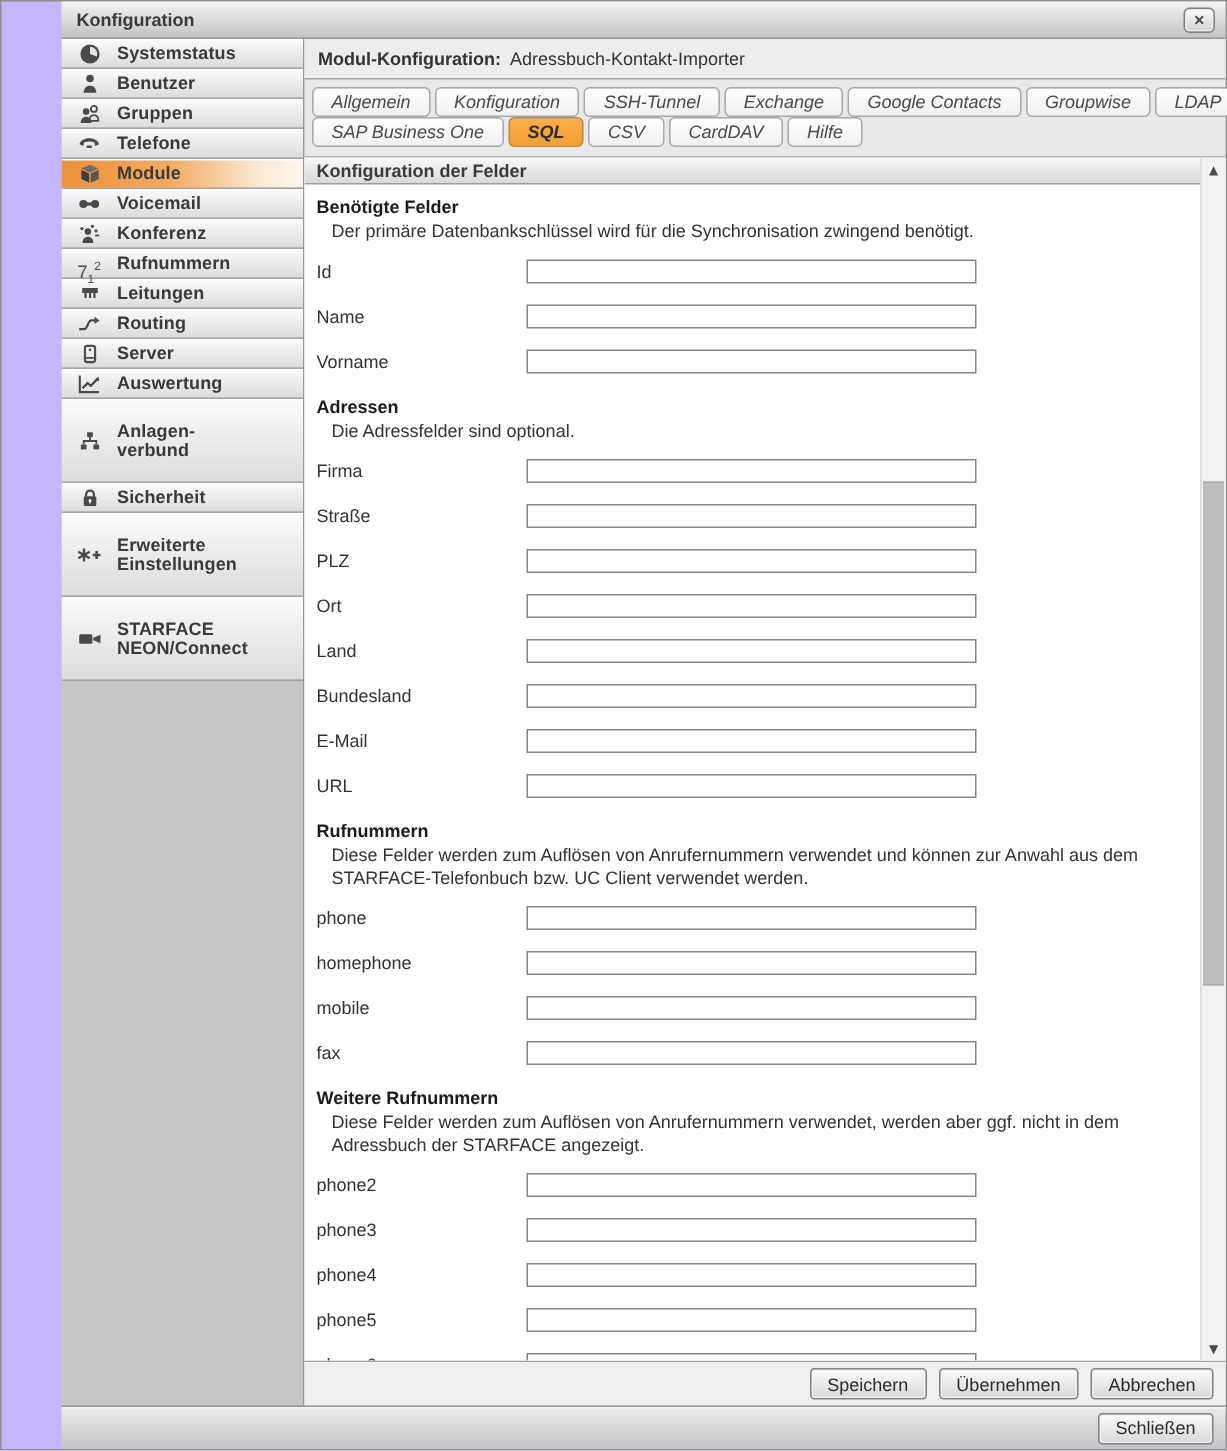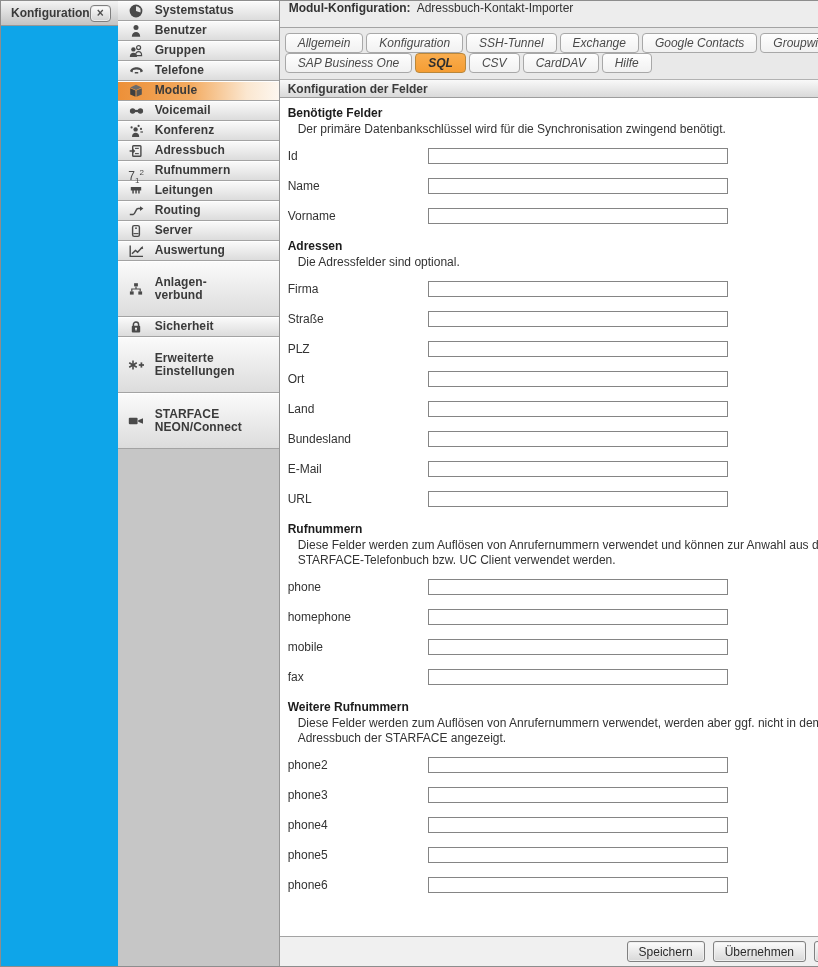--- a/index.html
+++ b/index.html
@@ -3,22 +3,22 @@
 <meta charset="utf-8">
 <style>
   html,body { margin:0; padding:0; }
   body {
     width:818px; height:967px; position:relative; overflow:hidden;
     font-family:"Liberation Sans", sans-serif; font-size:12px;
     background:#d4d4d4;
   }
   .window {
     position:absolute; inset:0; box-sizing:border-box;
-    border:1px solid #8d8d8d; background:#0ea5e9;
-    display:flex; flex-direction:row;
+    border:1px solid #8d8d8d; background:#c4b5fd;
+    display:flex; flex-direction:column;padding-left:40px;
   }
   
   .titlebar {
     height:24px; flex:0 0 24px;
     background:linear-gradient(#f4f4f4, #dedede 45%, #c3c3c3);
     border-bottom:1px solid #979797;
     display:flex; align-items:center; padding:0 7px 0 10px;
   }
   .title { font-weight:bold; color:#3a3a3a; flex:1; }
   .close-btn {
@@ -51,21 +51,21 @@
   .side-icon svg { display:block; }
   .side-label { font-weight:bold; color:#3a3a3a; line-height:13px; letter-spacing:0.1px; }
   .num-ic { font-weight:normal; font-size:12px; color:#4a4a4a;margin-top:12px; }
   .num-ic sub { font-size:8px; }
   .num-ic sup { font-size:8px; }
   
   .main { flex:1; min-width:0; display:flex; flex-direction:column; background:#e9e9e9; }
   .module-header {
     height:26px; flex:0 0 26px; background:#ededed;
     border-bottom:1px solid #a3a3a3;
-    display:flex; gap:6px; padding-left:9px;
+    display:flex; align-items:center; gap:6px; padding-left:9px;
     color:#333;
   }
   .mh-label { font-weight:bold; }
   .tabs { padding:5px 0 0 5px; flex:0 0 46px; }
   .tab-row { display:flex; gap:3px; margin-bottom:0;font-style:italic; }
   .tab {
     box-sizing:border-box; height:20px; padding:0 12px;
     display:flex; align-items:center;
     border:1px solid #a8a8a8; border-radius:4px;
     background:linear-gradient(#fefefe,#f1f1f1);
@@ -218,31 +218,20 @@
             <svg width="17" height="16" viewBox="0 0 17 16" fill="#4a4a4a">
               <circle cx="7.6" cy="6.4" r="2.2"></circle>
               <path d="M4 14 c0-2.8 1.6-4.2 3.6-4.2 s3.6 1.4 3.6 4.2 z"></path>
               <circle cx="3.6" cy="4.4" r="1.1"></circle>
               <circle cx="10.6" cy="2.9" r="1.1"></circle>
               <circle cx="13" cy="5.9" r="1.1"></circle>
               <rect x="12.4" y="8.4" width="2.6" height="1.2"></rect>
             </svg>
           </span>
           <span class="side-label">Konferenz</span>
-        </div>
-        <div class="side-item">
-          <span class="side-icon">
-            <svg width="16" height="16" viewBox="0 0 16 16" fill="none" stroke="#4a4a4a" stroke-width="1.4">
-              <rect x="4.7" y="2.8" width="8.2" height="10.4" rx="0.8"></rect>
-              <line x1="7" y1="5.4" x2="10.8" y2="5.4" stroke-width="1.1"></line>
-              <line x1="7" y1="10.6" x2="10.8" y2="10.6" stroke-width="1.1"></line>
-              <path d="M1.6 8 h4.4 M4.2 6 l2.2 2 -2.2 2" stroke-width="1.3"></path>
-            </svg>
-          </span>
-          <span class="side-label">Adressbuch</span>
         </div>
         <div class="side-item">
           <span class="side-icon">
             <span class="num-ic">7<sub>1</sub><sup>2</sup></span>
           </span>
           <span class="side-label">Rufnummern</span>
         </div>
         <div class="side-item">
           <span class="side-icon">
             <svg width="16" height="16" viewBox="0 0 16 16" fill="#4a4a4a">

